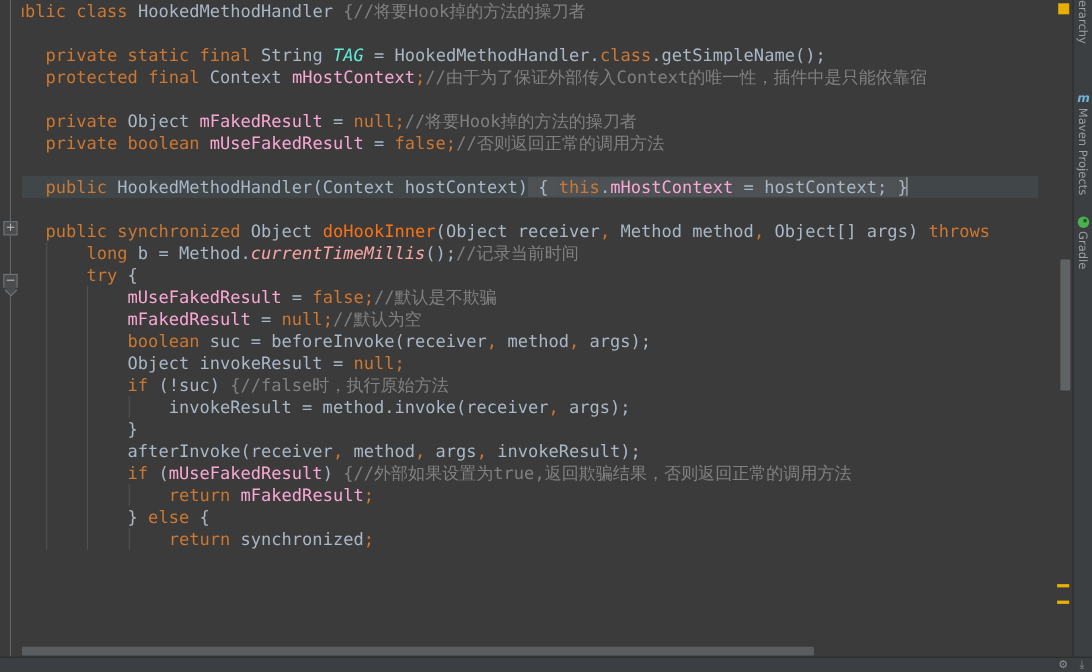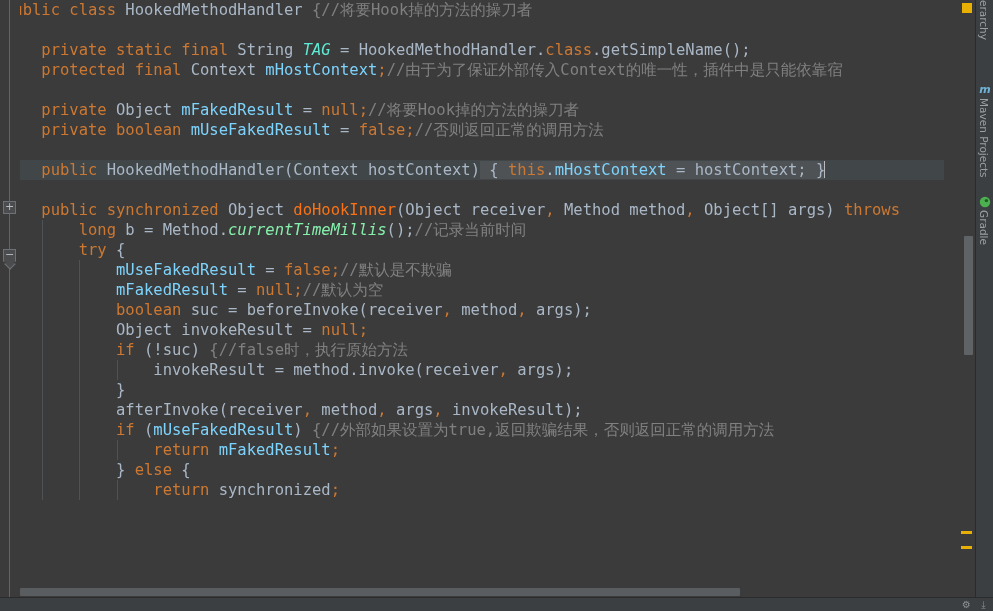--- a/index.html
+++ b/index.html
@@ -112,24 +112,24 @@
     position: absolute;
     top: 0;
     width: 1px;
     height: 20px;
     background: #4f5254;
   }
 
   
   .kw   { color: #cc7832; }
   .id   { color: #a9b7c6; }
-  .fld  { color: #7dd3fc; }
+  .fld  { color: #f9a8d4; }
   .sfld { color: #5eead4; font-style: italic; }
   .mth  { color: #f97316; }
-  .smth { color: #86efac; font-style: italic; }
+  .smth { color: #fca5a5; font-style: italic; }
   .cmt  { color: #808080; }
   .pun  { color: #a9b7c6; }
   .sel  { background: #4e5254; }
   .caret {
     display: inline-block;
     width: 1px;
     height: 17px;
     background: #bbbbbb;
     vertical-align: -3px;
     margin-left: -1px;

